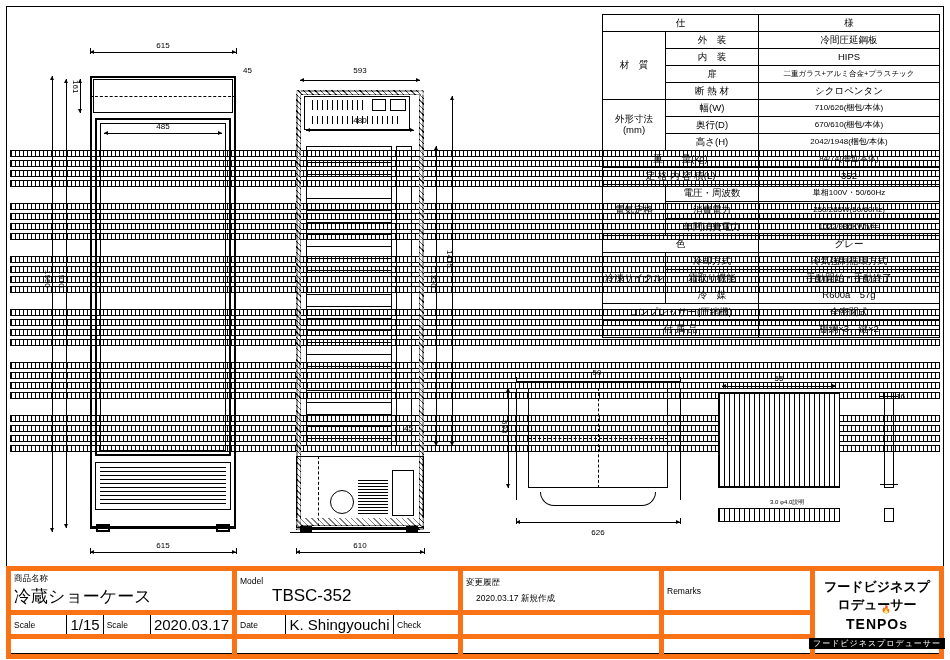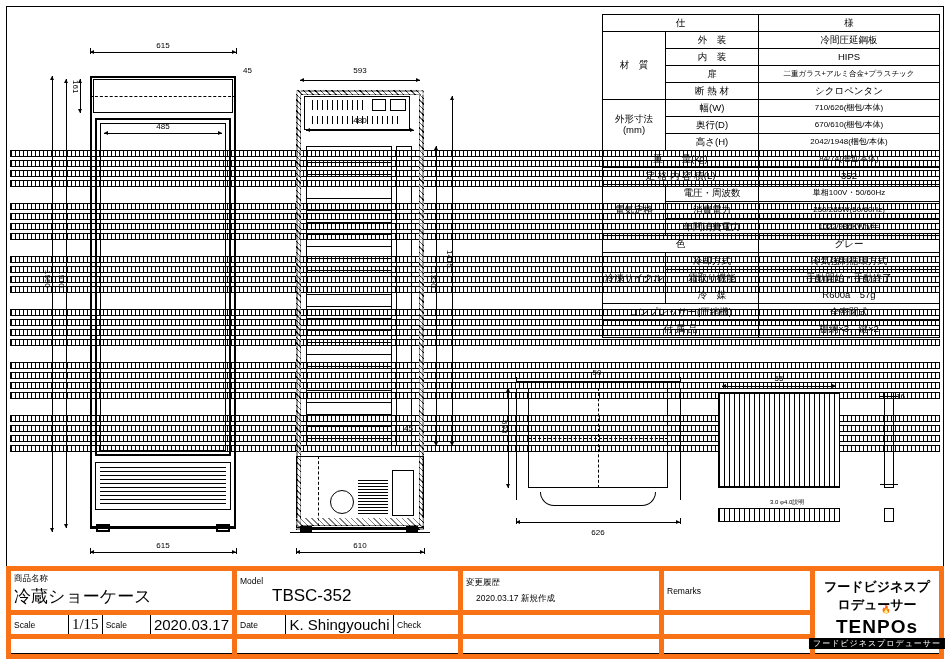--- a/index.html
+++ b/index.html
@@ -31,21 +31,21 @@
   
   #title{position:absolute;left:6px;top:566px;width:938px;height:88px;}
   #title table{border-collapse:collapse;width:100%;height:100%;font-size:9px;}
   #title td{border:5px solid #f97316;padding:1px 3px;vertical-align:middle;}
   .t-small{font-size:8.5px;color:#000;}
   .t-big{font-size:17px;}
   .t-mid{font-size:15px;}
   .t-company{font-size:13px;font-weight:bold;text-align:center;}
   
   .logo{position:relative;width:100%;height:34px;}
-  .logo .tw{position:absolute;left:50%;top:2px;transform:translateX(-50%);font-size:19px;font-weight:bold;letter-spacing:1px;}
+  .logo .tw{position:absolute;left:50%;top:2px;transform:translateX(-50%);font-size:14px;font-weight:bold;letter-spacing:1px;}
   .logo .sub{position:absolute;left:50%;top:24px;transform:translateX(-50%);font-size:8px;background:#000;color:#fff;padding:0 4px;letter-spacing:1px;white-space:nowrap;}
   .logo .flame{position:absolute;left:50%;margin-left:4px;top:-9px;font-size:8px;}
   
   .shelf{position:absolute;left:10px;right:10px;height:5px;border:1px solid #000;background:
     repeating-linear-gradient(90deg,#000 0 1px,transparent 1px 4px);}
   
   .grille{position:absolute;left:4px;right:4px;top:4px;bottom:4px;background:repeating-linear-gradient(180deg,#000 0 1px,#fff 1px 4px);}
   .condgrill{position:absolute;background:repeating-linear-gradient(180deg,#000 0 1px,#fff 1px 3px);}
   .coil{position:absolute;background:repeating-linear-gradient(90deg,#000 0 1px,#fff 1px 5px);}
   .hatch{position:absolute;background:repeating-linear-gradient(45deg,#000 0 1px,#fff 1px 4px);}
@@ -360,21 +360,21 @@
         </td>
       </tr>
       <tr style="height:22px;">
         <td colspan="1" style="padding:0;">
           <table style="width:100%;height:100%;border:none;">
             <tbody>
                   <tr>
               <td style="border:none;border-right:1px solid #000;width:52px;">
                 <span class="t-small">Scale</span>
               </td>
-              <td style="border:none;border-right:1px solid #000;text-align:left;font-family:Liberation Serif, serif;">
+              <td style="border:none;border-right:1px solid #000;text-align:left;">
                 <span class="t-mid">1/15</span>
               </td>
               <td style="border:none;border-right:1px solid #000;width:42px;">
                 <span class="t-small">Scale</span>
               </td>
               <td style="border:none;text-align:center;">
                 <span class="t-mid">2020.03.17</span>
               </td>
             </tr>
           </tbody>

